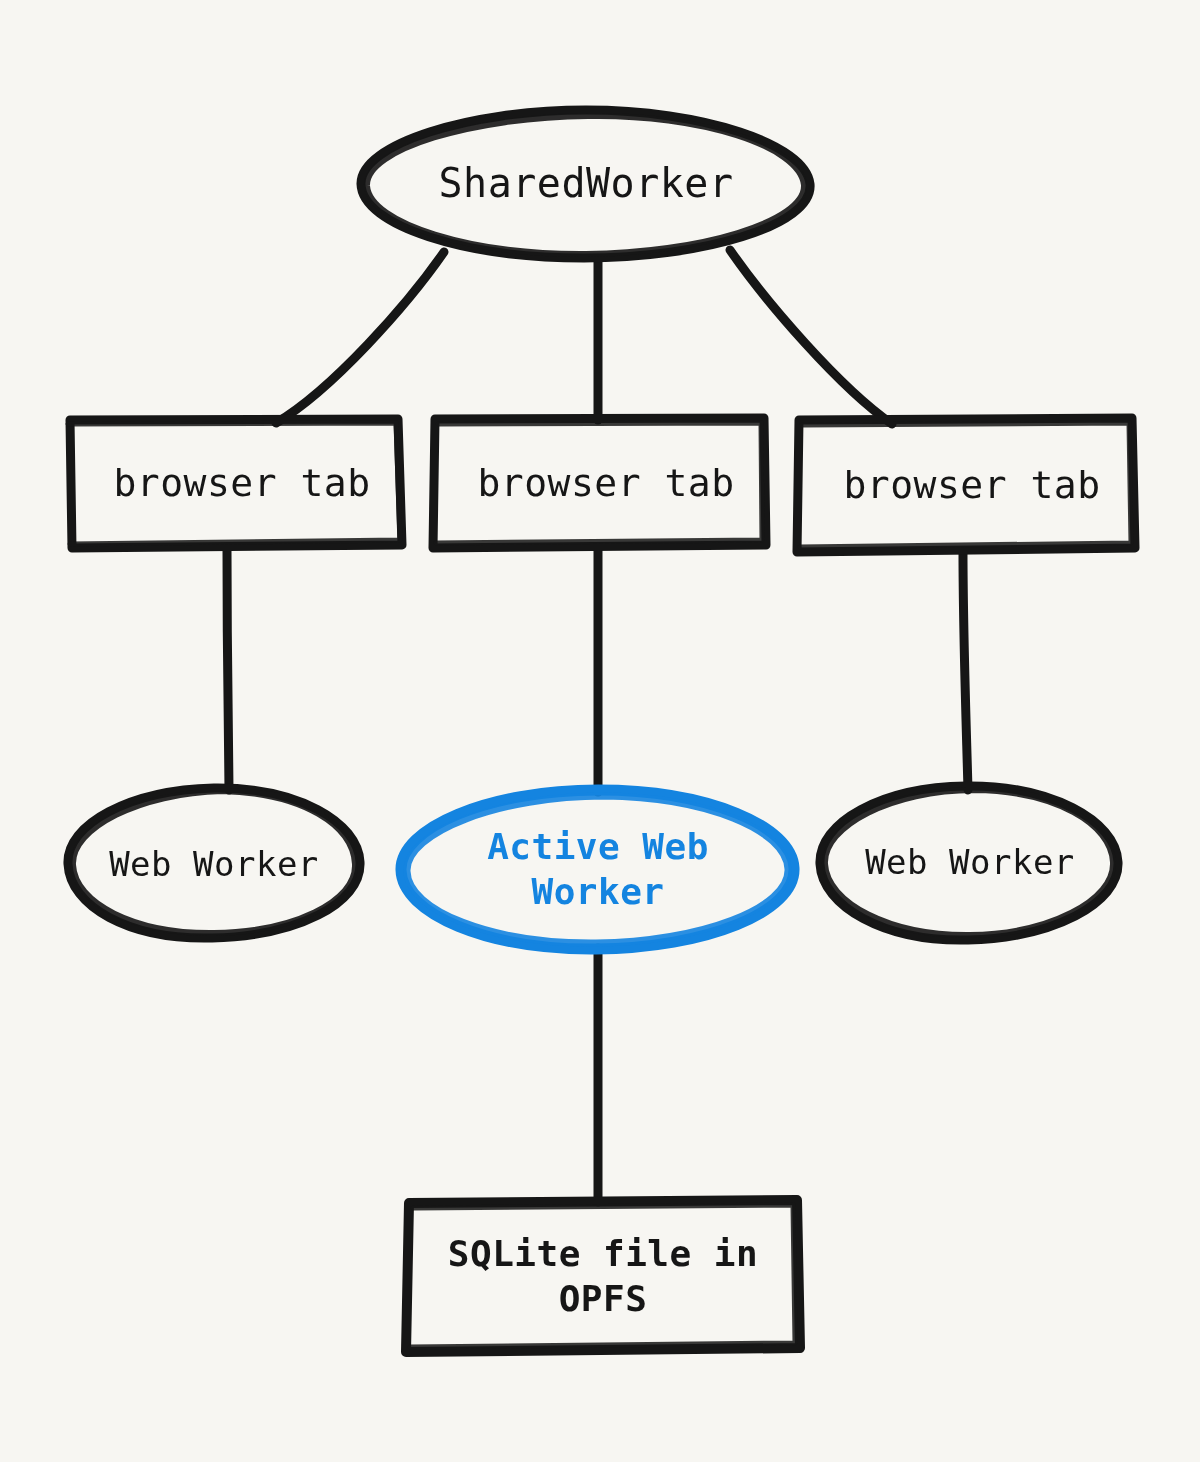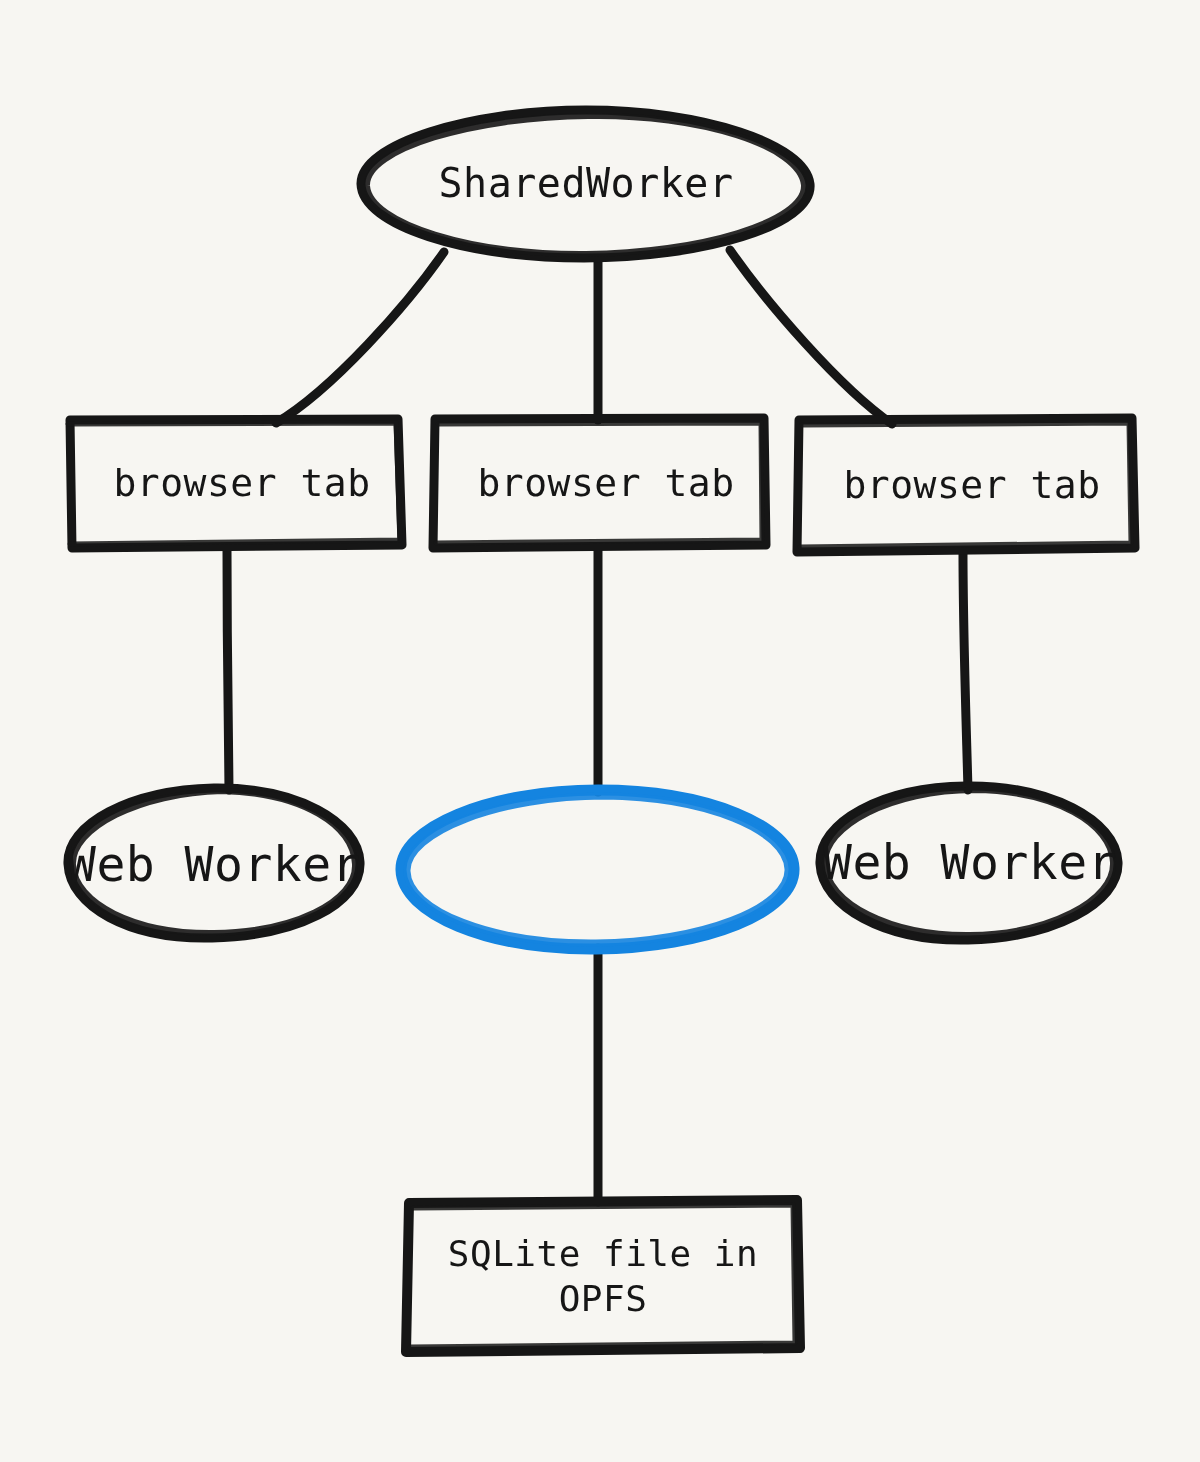--- a/index.html
+++ b/index.html
@@ -31,36 +31,37 @@
     position: absolute;
     display: flex;
     align-items: center;
     justify-content: center;
     text-align: center;
     font-family: "DejaVu Sans Mono", "Liberation Mono", monospace;
     line-height: 1.25;
     white-space: pre-line;
     pointer-events: none;
     user-select: none;
+    font-weight: bold;
   }
   .lbl-shared-worker {
     left: 360px; top: 108px; width: 452px; height: 150px;
     font-size: 40px; color: #161616; font-weight: 400;
     letter-spacing: 0.5px;
   }
   .lbl-tab {
     font-size: 38px; color: #161616; font-weight: 400;
     letter-spacing: 0.5px;
     margin-left: 6px;
   }
   .lbl-tab-1 { left: 66px;  top: 418px; width: 340px; height: 132px; }
   .lbl-tab-2 { left: 432px; top: 418px; width: 336px; height: 132px; }
   .lbl-tab-3 { left: 796px; top: 418px; width: 340px; height: 136px; }
   .lbl-worker {
-    font-size: 48px; color: #161616; font-weight: 400;
+    font-size: 34px; color: #161616; font-weight: 400;
     letter-spacing: 0.5px;
   }
   .lbl-worker-1 { left: 66px;  top: 788px; width: 296px; height: 152px; }
   .lbl-worker-3 { left: 820px; top: 786px; width: 300px; height: 152px; }
   .lbl-active {
     left: 400px; top: 788px; width: 396px; height: 162px;
     font-size: 36px; font-weight: 700; letter-spacing: 0.5px;
   }
   .lbl-sqlite {
     left: 405px; top: 1200px; width: 396px; height: 152px;
@@ -169,19 +170,21 @@
   <div class="node-label lbl-shared-worker">SharedWorker</div>
 
   <div class="node-label lbl-tab lbl-tab-1">browser tab</div>
 
   <div class="node-label lbl-tab lbl-tab-2">browser tab</div>
 
   <div class="node-label lbl-tab lbl-tab-3">browser tab</div>
 
   <div class="node-label lbl-worker lbl-worker-1">Web Worker</div>
 
+  <div class="node-label lbl-active" style="color: rgb(20, 132, 224);">Active Web
+Worker</div>
 
   <div class="node-label lbl-worker lbl-worker-3">Web Worker</div>
 
   <div class="node-label lbl-sqlite">SQLite file in
 OPFS</div>
 
 </div>
 
 </body></html>

